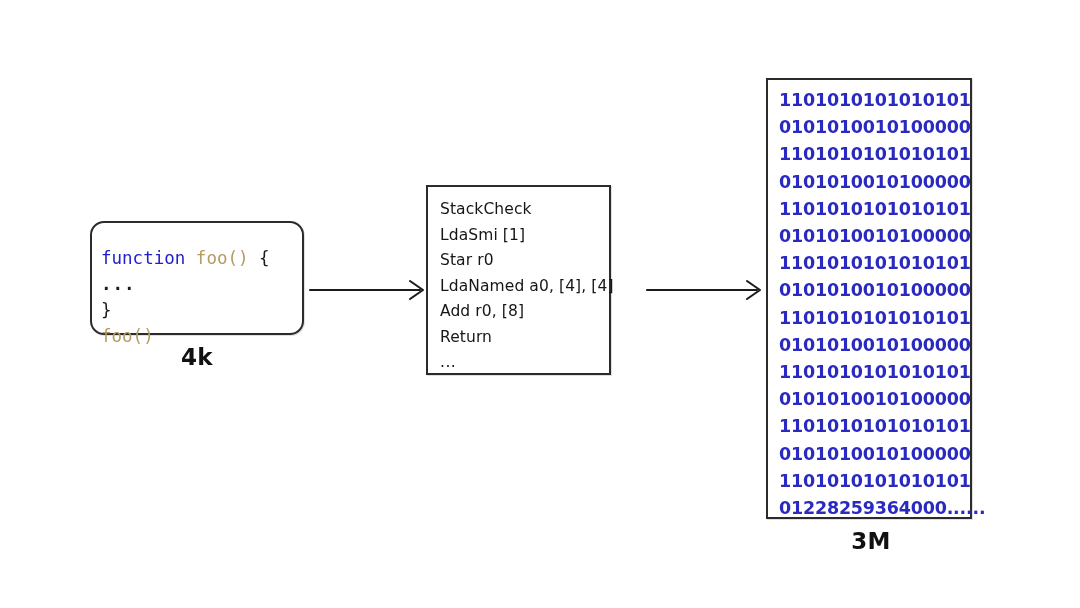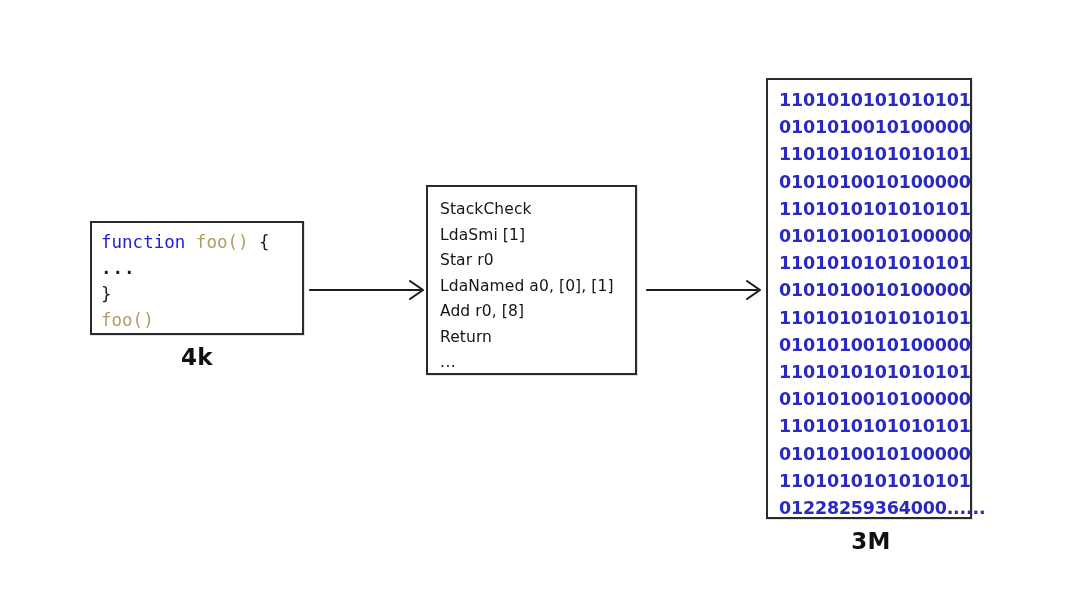--- a/index.html
+++ b/index.html
@@ -30,21 +30,22 @@
     box-sizing: border-box;
     box-shadow: 1px 1px 0 rgba(0,0,0,0.12);
   }
 
   
   #source-box {
     left: 90px;
     top: 221px;
     width: 214px;
     height: 114px;
-    padding: 6px 0 0 9px;
+    padding: 22px 0 0 9px;
+    border-radius: 14px;
   }
   .code-line {
     font-family: "DejaVu Sans Mono", "Liberation Mono", monospace;
     font-size: 17.5px;
     line-height: 26px;
     white-space: pre;
     color: #1b1b1b;
     letter-spacing: 0px;
   }
   .tok-kw   { color: #2020d0; }
@@ -56,21 +57,21 @@
     line-height: 26px;
     font-weight: bold;
     color: #1b1b1b;
     letter-spacing: 1px;
   }
 
   
   #bytecode-box {
     left: 426px;
     top: 185px;
-    width: 211px;
+    width: 185px;
     height: 190px;
     padding: 10px 0 0 12px;
   }
   .bc-line {
     font-family: "DejaVu Sans", sans-serif;
     font-size: 15.5px;
     line-height: 25.5px;
     color: #161616;
     white-space: pre;
     letter-spacing: 0.1px;
@@ -135,21 +136,21 @@
 
   <svg class="arrow" style="left:308px; top:272px;" width="122" height="36" viewBox="0 0 122 36">
     <line x1="2" y1="18" x2="112" y2="18" stroke="#1b1b1b" stroke-width="2.1" stroke-linecap="round"></line>
     <polyline points="102,9 115,18 102,27" fill="none" stroke="#1b1b1b" stroke-width="2.1" stroke-linecap="round" stroke-linejoin="round"></polyline>
   </svg>
 
   <div class="box" id="bytecode-box">
     <div class="bc-line">StackCheck</div>
     <div class="bc-line">LdaSmi [1]</div>
     <div class="bc-line">Star r0</div>
-    <div class="bc-line">LdaNamed a0, [0], [1]</div>
+    <div class="bc-line">LdaNamed a0, [4], [4]</div>
     <div class="bc-line">Add r0, [8]</div>
     <div class="bc-line">Return</div>
     <div class="bc-ellipsis">...</div>
   </div>
 
 
   <svg class="arrow" style="left:645px; top:272px;" width="122" height="36" viewBox="0 0 122 36">
     <line x1="2" y1="18" x2="112" y2="18" stroke="#1b1b1b" stroke-width="2.1" stroke-linecap="round"></line>
     <polyline points="102,9 115,18 102,27" fill="none" stroke="#1b1b1b" stroke-width="2.1" stroke-linecap="round" stroke-linejoin="round"></polyline>
   </svg>

